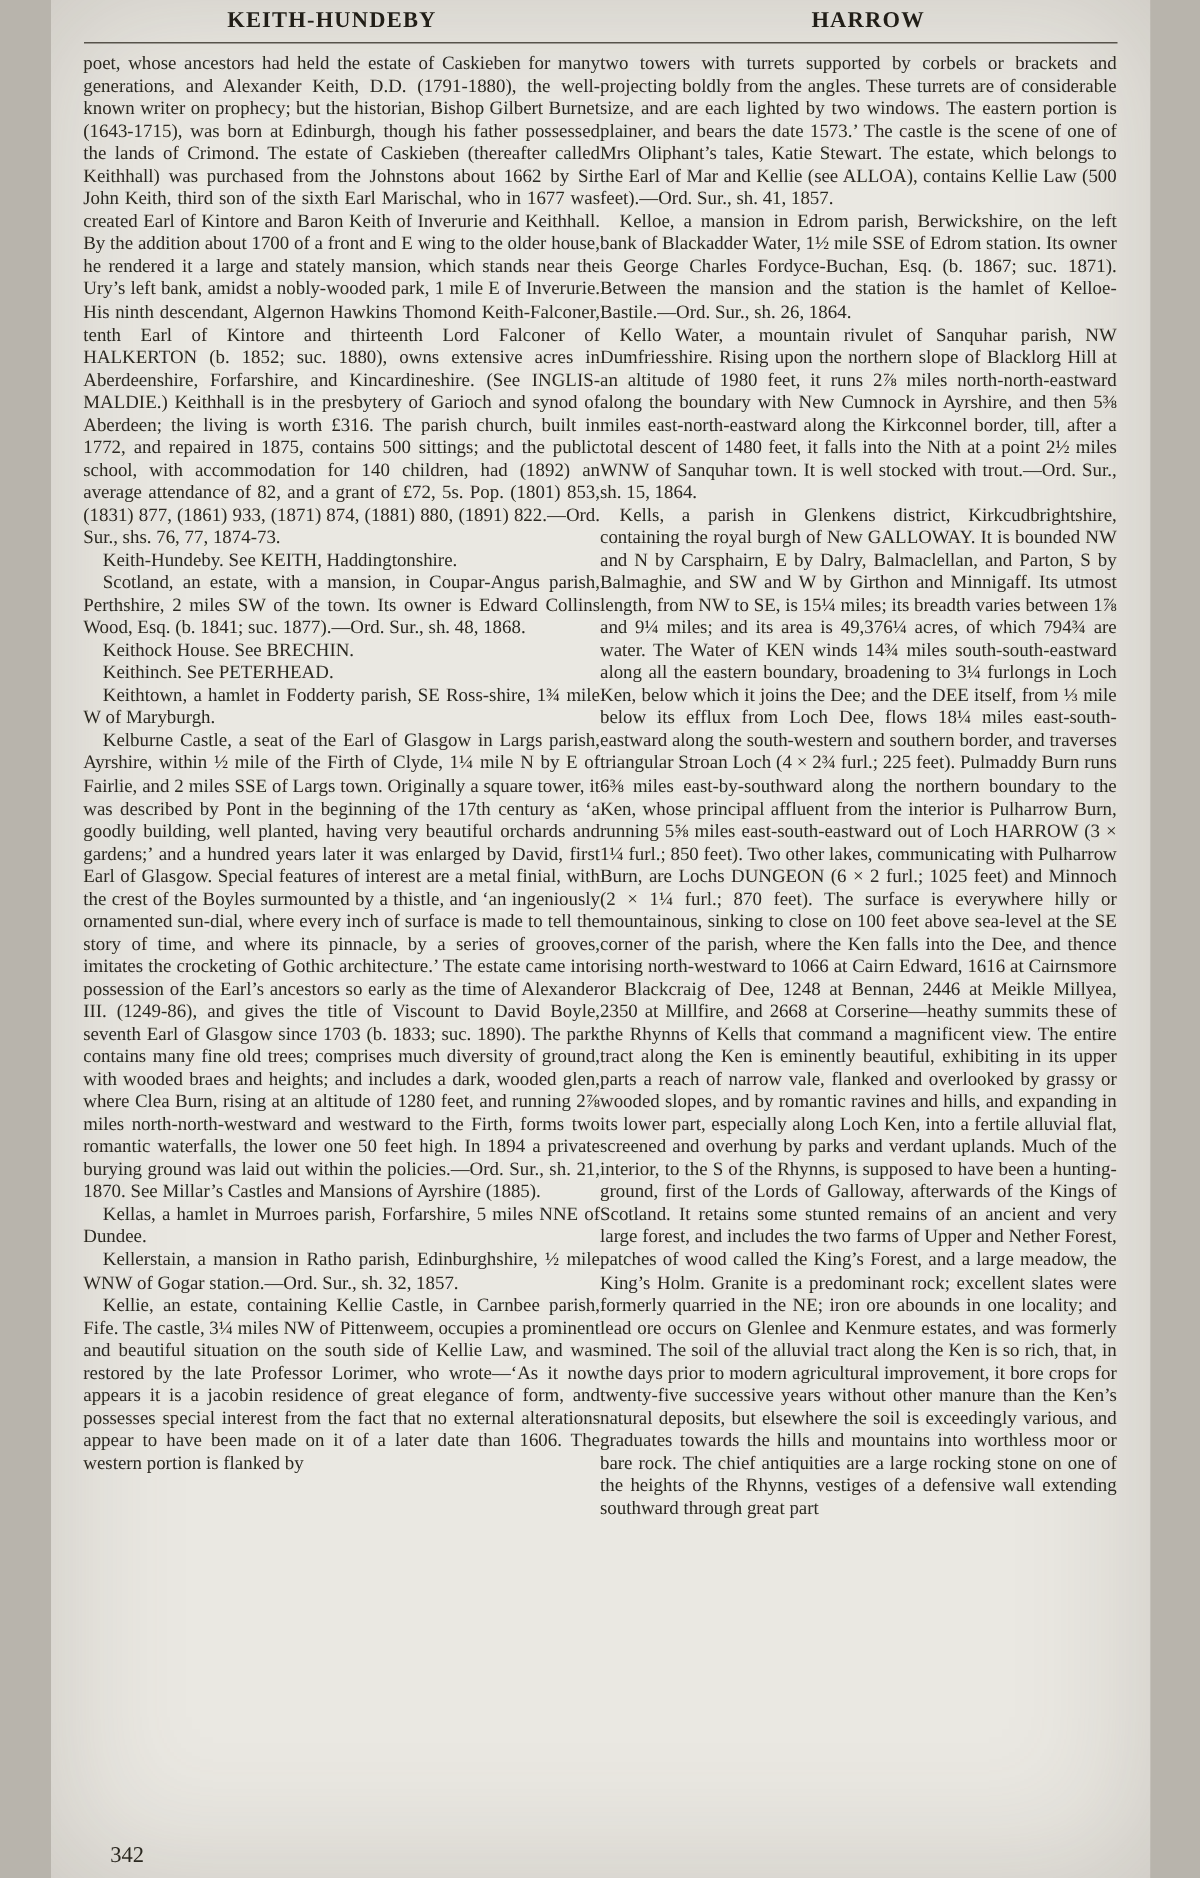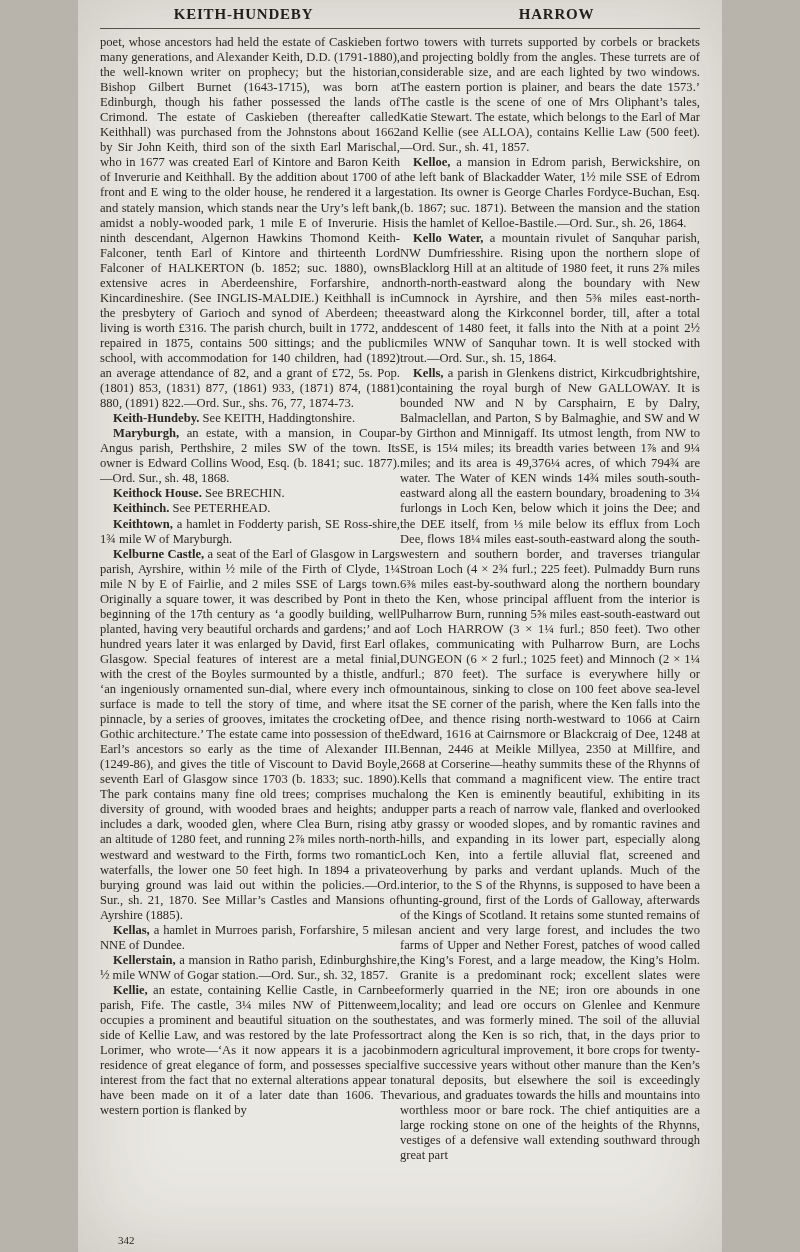--- a/index.html
+++ b/index.html
@@ -2,21 +2,21 @@
 <html lang="en"><head>
 <meta charset="utf-8">
 <style>
   html, body { margin: 0; padding: 0; }
   body {
     background: #b8b4ac;
     font-family: "Liberation Serif", "DejaVu Serif", serif;
   }
   .page {
     position: relative;
-    width: 644px;
+    width: 733px;
     height: 1252px;
     margin: 0 auto;
     background: #eae8e2;
     color: #2b2820;
     box-shadow: inset 0 0 90px rgba(90, 84, 72, 0.22);
     overflow: hidden;
     box-sizing: border-box;
     padding: 6px 22px 0 22px;
   }
   .running-head {
@@ -48,48 +48,48 @@
     hyphens: none;
   }
   .para {
     margin: 0;
     text-indent: 13px;
   }
   .para.cont {
     text-indent: 0;
   }
   .lead {
-    font-weight: bold;
+    font-weight: normal;
   }
   .page-number {
     position: absolute;
     left: 40px;
     bottom: 6px;
-    font-size: 11px;
+    font-size: 15px;
     color: #2b2820;
   }
 </style>
 </head>
 <body>
 
 <div class="page">
 
   <div class="running-head">
     <div class="head-cell">KEITH-HUNDEBY</div>
     <div class="head-cell">HARROW</div>
   </div>
 
   <hr class="header-rule">
 
   <div class="columns">
 
     <div class="col">
       <p class="para cont"><span>poet, whose ancestors had held the estate of Caskieben for many generations, and Alexander Keith, D.D. (1791-1880), the well-known writer on prophecy; but the historian, Bishop Gilbert Burnet (1643-1715), was born at Edinburgh, though his father possessed the lands of Crimond. The estate of Caskieben (thereafter called Keithhall) was purchased from the Johnstons about 1662 by Sir John Keith, third son of the sixth Earl Marischal, who in 1677 was created Earl of Kintore and Baron Keith of Inverurie and Keithhall. By the addition about 1700 of a front and E wing to the older house, he rendered it a large and stately mansion, which stands near the Ury’s left bank, amidst a nobly-wooded park, 1 mile E of Inverurie. His ninth descendant, Algernon Hawkins Thomond Keith-Falconer, tenth Earl of Kintore and thirteenth Lord Falconer of HALKERTON (b. 1852; suc. 1880), owns extensive acres in Aberdeenshire, Forfarshire, and Kincardineshire. (See INGLIS-MALDIE.) Keithhall is in the presbytery of Garioch and synod of Aberdeen; the living is worth £316. The parish church, built in 1772, and repaired in 1875, contains 500 sittings; and the public school, with accommodation for 140 children, had (1892) an average attendance of 82, and a grant of £72, 5s. Pop. (1801) 853, (1831) 877, (1861) 933, (1871) 874, (1881) 880, (1891) 822.—Ord. Sur., shs. 76, 77, 1874-73.</span></p>
       <p class="para"><b class="lead">Keith-Hundeby.</b> <span>See KEITH, Haddingtonshire.</span></p>
-      <p class="para"><b class="lead">Maryburgh,</b> <span>an estate, with a mansion, in Coupar-Angus parish, Perthshire, 2 miles SW of the town. Its owner is Edward Collins Wood, Esq. (b. 1841; suc. 1877).—Ord. Sur., sh. 48, 1868.</span></p>
+      <p class="para"><b class="lead">Scotland,</b> <span>an estate, with a mansion, in Coupar-Angus parish, Perthshire, 2 miles SW of the town. Its owner is Edward Collins Wood, Esq. (b. 1841; suc. 1877).—Ord. Sur., sh. 48, 1868.</span></p>
       <p class="para"><b class="lead">Keithock House.</b> <span>See BRECHIN.</span></p>
       <p class="para"><b class="lead">Keithinch.</b> <span>See PETERHEAD.</span></p>
       <p class="para"><b class="lead">Keithtown,</b> <span>a hamlet in Fodderty parish, SE Ross-shire, 1¾ mile W of Maryburgh.</span></p>
       <p class="para"><b class="lead">Kelburne Castle,</b> <span>a seat of the Earl of Glasgow in Largs parish, Ayrshire, within ½ mile of the Firth of Clyde, 1¼ mile N by E of Fairlie, and 2 miles SSE of Largs town. Originally a square tower, it was described by Pont in the beginning of the 17th century as ‘a goodly building, well planted, having very beautiful orchards and gardens;’ and a hundred years later it was enlarged by David, first Earl of Glasgow. Special features of interest are a metal finial, with the crest of the Boyles surmounted by a thistle, and ‘an ingeniously ornamented sun-dial, where every inch of surface is made to tell the story of time, and where its pinnacle, by a series of grooves, imitates the crocketing of Gothic architecture.’ The estate came into possession of the Earl’s ancestors so early as the time of Alexander III. (1249-86), and gives the title of Viscount to David Boyle, seventh Earl of Glasgow since 1703 (b. 1833; suc. 1890). The park contains many fine old trees; comprises much diversity of ground, with wooded braes and heights; and includes a dark, wooded glen, where Clea Burn, rising at an altitude of 1280 feet, and running 2⅞ miles north-north-westward and westward to the Firth, forms two romantic waterfalls, the lower one 50 feet high. In 1894 a private burying ground was laid out within the policies.—Ord. Sur., sh. 21, 1870. See Millar’s Castles and Mansions of Ayrshire (1885).</span></p>
       <p class="para"><b class="lead">Kellas,</b> <span>a hamlet in Murroes parish, Forfarshire, 5 miles NNE of Dundee.</span></p>
       <p class="para"><b class="lead">Kellerstain,</b> <span>a mansion in Ratho parish, Edinburghshire, ½ mile WNW of Gogar station.—Ord. Sur., sh. 32, 1857.</span></p>
       <p class="para"><b class="lead">Kellie,</b> <span>an estate, containing Kellie Castle, in Carnbee parish, Fife. The castle, 3¼ miles NW of Pittenweem, occupies a prominent and beautiful situation on the south side of Kellie Law, and was restored by the late Professor Lorimer, who wrote—‘As it now appears it is a jacobin residence of great elegance of form, and possesses special interest from the fact that no external alterations appear to have been made on it of a later date than 1606. The western portion is flanked by</span></p>
     </div>
 
     <div class="col">

